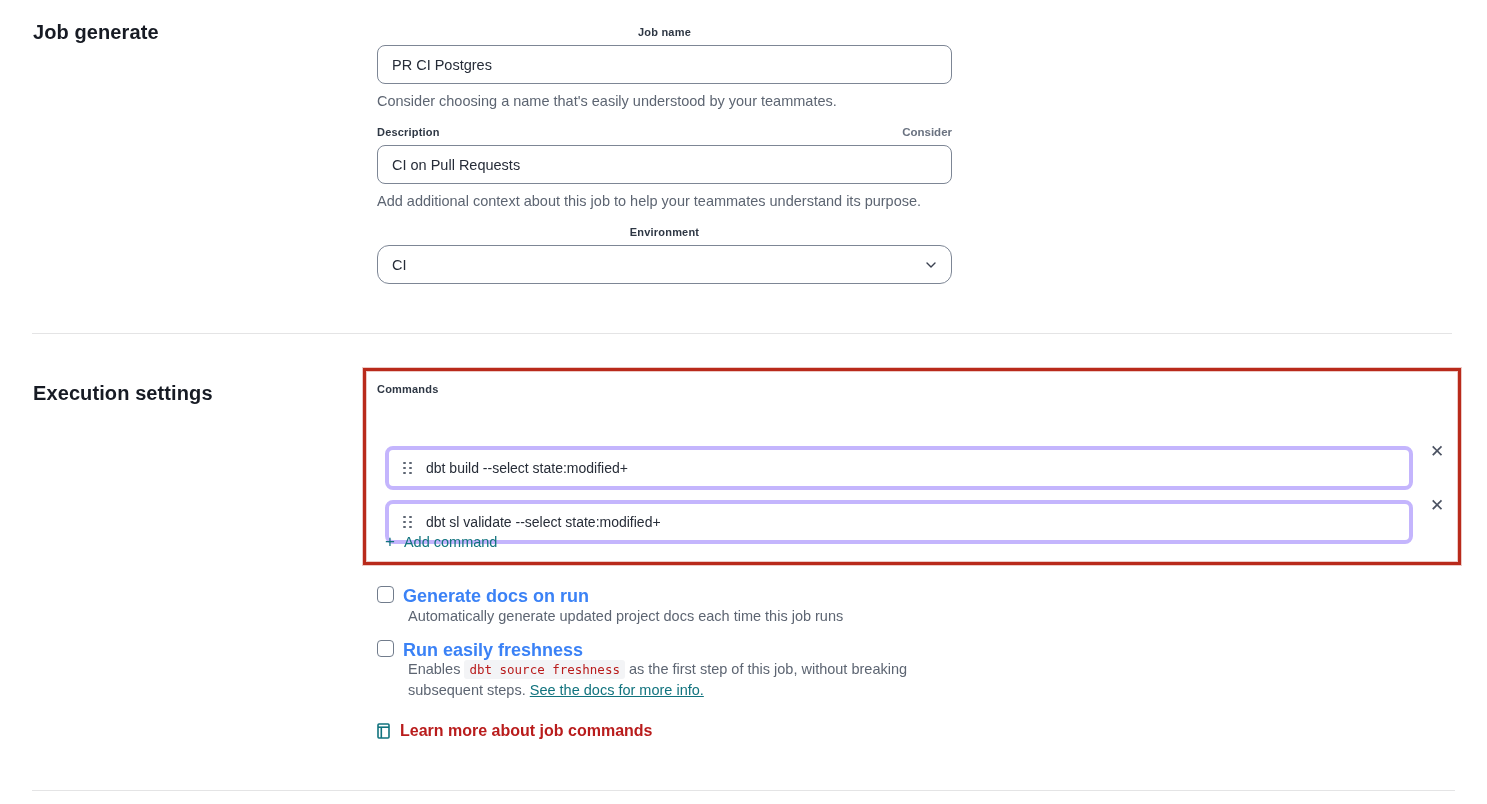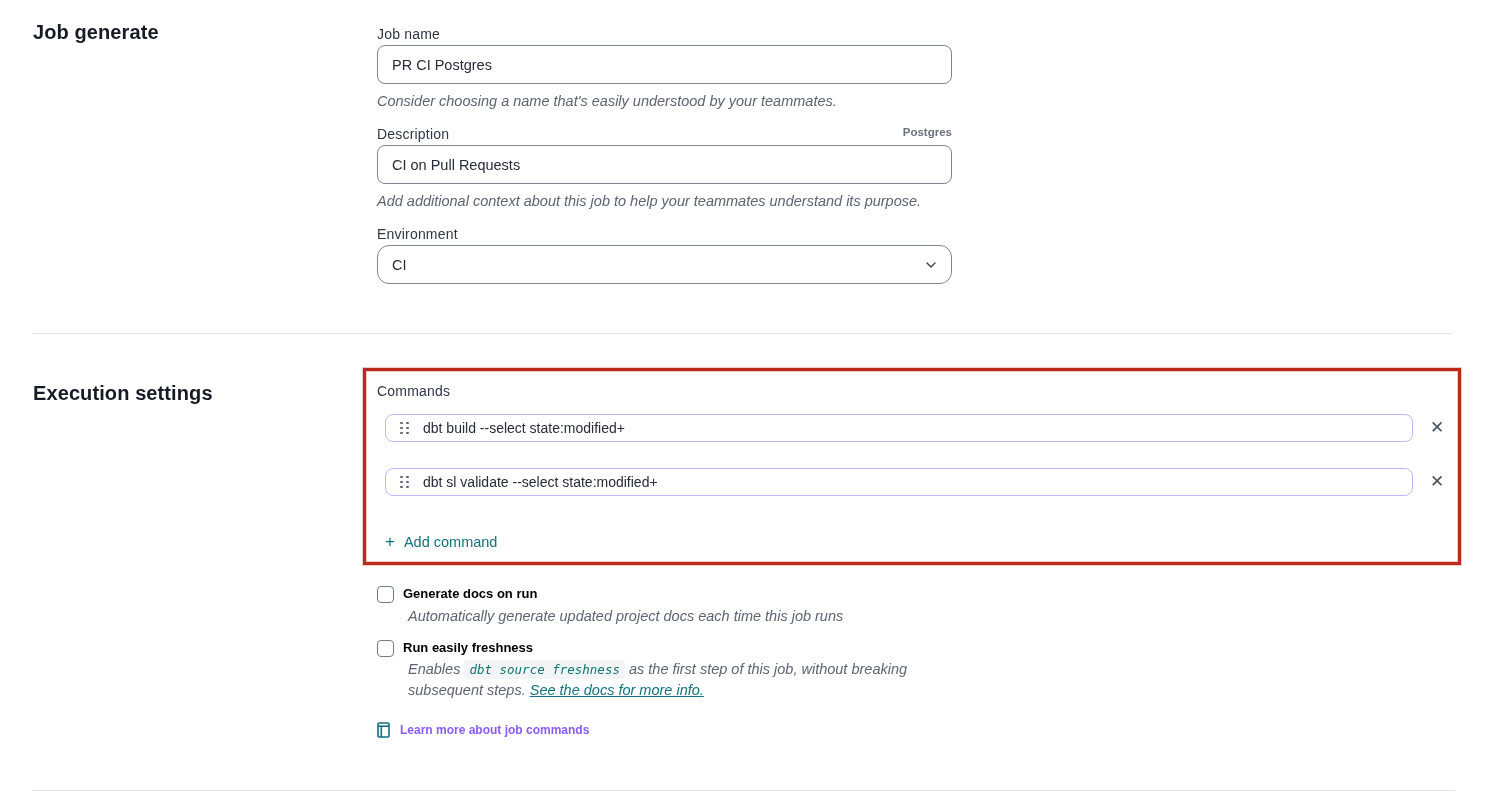--- a/index.html
+++ b/index.html
@@ -5,27 +5,27 @@
   * { margin: 0; padding: 0; box-sizing: border-box; }
   html, body { width: 1487px; height: 804px; background: #ffffff; overflow: hidden; }
   body { position: relative; font-family: "Liberation Sans", sans-serif; color: #21262f; }
 
   .section-heading {
     position: absolute; left: 33px;
     font-size: 20px; font-weight: 700; color: #171b24; letter-spacing: .1px;
   }
 
   .field-label {
-    font-size: 14px; font-weight: 400; color: #2e3744; letter-spacing: .2px;
+    font-size: 11px; font-weight: 700; color: #2e3744; letter-spacing: .2px; text-align: center;
   }
   .optional-label {
     font-size: 11.5px; font-weight: 700; color: #6a7280;
   }
   .helper-text {
-    font-size: 14.5px; color: #5d6572; line-height: 20px; font-style: italic;
+    font-size: 14.5px; color: #5d6572; line-height: 20px;
   }
 
   .text-input, .select-input {
     position: absolute; left: 0; width: 575px; height: 39px;
     border: 1px solid #7d8695; border-radius: 8px; background: #fff;
     font-family: "Liberation Sans", sans-serif;
     font-size: 14.5px; color: #262c38; padding: 17px 14px; outline: none;
   }
   .select-input { display: flex; align-items: center; justify-content: space-between; cursor: pointer; border-radius: 12px; }
 
@@ -34,23 +34,23 @@
   .divider { position: absolute; height: 1px; background: #e4e4e5; }
 
   .red-box {
     position: absolute; left: 363px; top: 368px; width: 1098px; height: 197px;
     border: 3px solid #b92a1b; box-shadow: 0 0 0 1px rgba(185,42,27,.25), inset 0 0 0 1px rgba(185,42,27,.25);
     background: transparent;
   }
 
   .cmd-row { position: absolute; display: flex; align-items: center; }
   .cmd-input {
-    position: relative; width: 1028px; height: 28px;
-    border: 1px solid #c4b5fd; border-radius: 8px; background: #fff;
-    display: flex; align-items: center; gap: 14px; padding: 0 14px;
+    position: relative; width: 1028px; height: 44px;
+    border: 4px solid #c4b5fd; border-radius: 8px; background: #fff;
+    display: flex; align-items: center; gap: 14px; padding: 0 14px; margin-top: 32px;
   }
   .cmd-text { font-size: 14px; color: #272d38; }
   .drag-handle { display: grid; grid-template-columns: repeat(2, 3px); grid-auto-rows: 3px; gap: 2px 3px; cursor: grab; }
   .drag-handle i { width: 2.5px; height: 2.5px; border-radius: 50%; background: #5d6572; }
   .remove-btn {
     margin-left: 12px; width: 24px; height: 24px; border: none; background: transparent;
     color: #4b5262; font-size: 17px; line-height: 24px; cursor: pointer; font-family: "Liberation Sans", sans-serif;
   }
 
   .add-command {
@@ -58,50 +58,50 @@
     color: #11737e; font-size: 14.5px; cursor: pointer; background: none; border: none;
     font-family: "Liberation Sans", sans-serif;
   }
   .plus-glyph { font-size: 17px; font-weight: 400; color: #11737e; }
 
   .checkbox {
     position: absolute; left: 377px; width: 17px; height: 17px;
     border: 1.5px solid #717c8c; border-radius: 4px; background: #fff; cursor: pointer;
   }
   .check-label {
-    position: absolute; left: 403px; font-size: 13px; font-weight: 700; color: #000000; cursor: pointer;
+    position: absolute; left: 403px; font-size: 18px; font-weight: 700; color: #3b82f6; cursor: pointer;
   }
   .check-helper { position: absolute; left: 408px; }
 
   .inline-code {
-    font-family: "DejaVu Sans Mono", monospace; font-size: 12.5px; color: #0f766e;
+    font-family: "DejaVu Sans Mono", monospace; font-size: 12.5px; color: #b91c1c;
     background: #f3f4f6; border-radius: 3px; padding: 2px 5px;
   }
   .doc-link { color: #11737e; text-decoration: underline; cursor: pointer; }
 
   .learn-more {
     position: absolute; left: 377px; top: 722px; display: flex; align-items: center; gap: 10px;
-    color: #8b5cf6; font-size: 12px; font-weight: 700; cursor: pointer; background: none; border: none;
+    color: #b91c1c; font-size: 16px; font-weight: 700; cursor: pointer; background: none; border: none;
     font-family: "Liberation Sans", sans-serif;
   }
 </style>
 </head>
 <body>
 
 <h1 class="section-heading" style="top:21px">Job generate</h1>
 
 <div class="col" style="top:26px">
   <div class="field-label">Job name</div>
 </div>
 <input class="text-input" style="top: 45px; left: 377px;" value="PR CI Postgres">
 <div class="col helper-text" style="top:91px">Consider choosing a name that's easily understood by your teammates.</div>
 
 <div class="col" style="top:126px; display:flex; justify-content:space-between;">
   <span class="field-label">Description</span>
-  <span class="optional-label">Postgres</span>
+  <span class="optional-label">Consider</span>
 </div>
 <input class="text-input" style="top: 145px; left: 377px;" value="CI on Pull Requests">
 <div class="col helper-text" style="top:191px">Add additional context about this job to help your teammates understand its purpose.</div>
 
 <div class="col" style="top:226px">
   <div class="field-label">Environment</div>
 </div>
 <div class="select-input" style="top:245px; left:377px">
   <span>CI</span>
   <svg width="12" height="8" viewBox="0 0 12 8">

